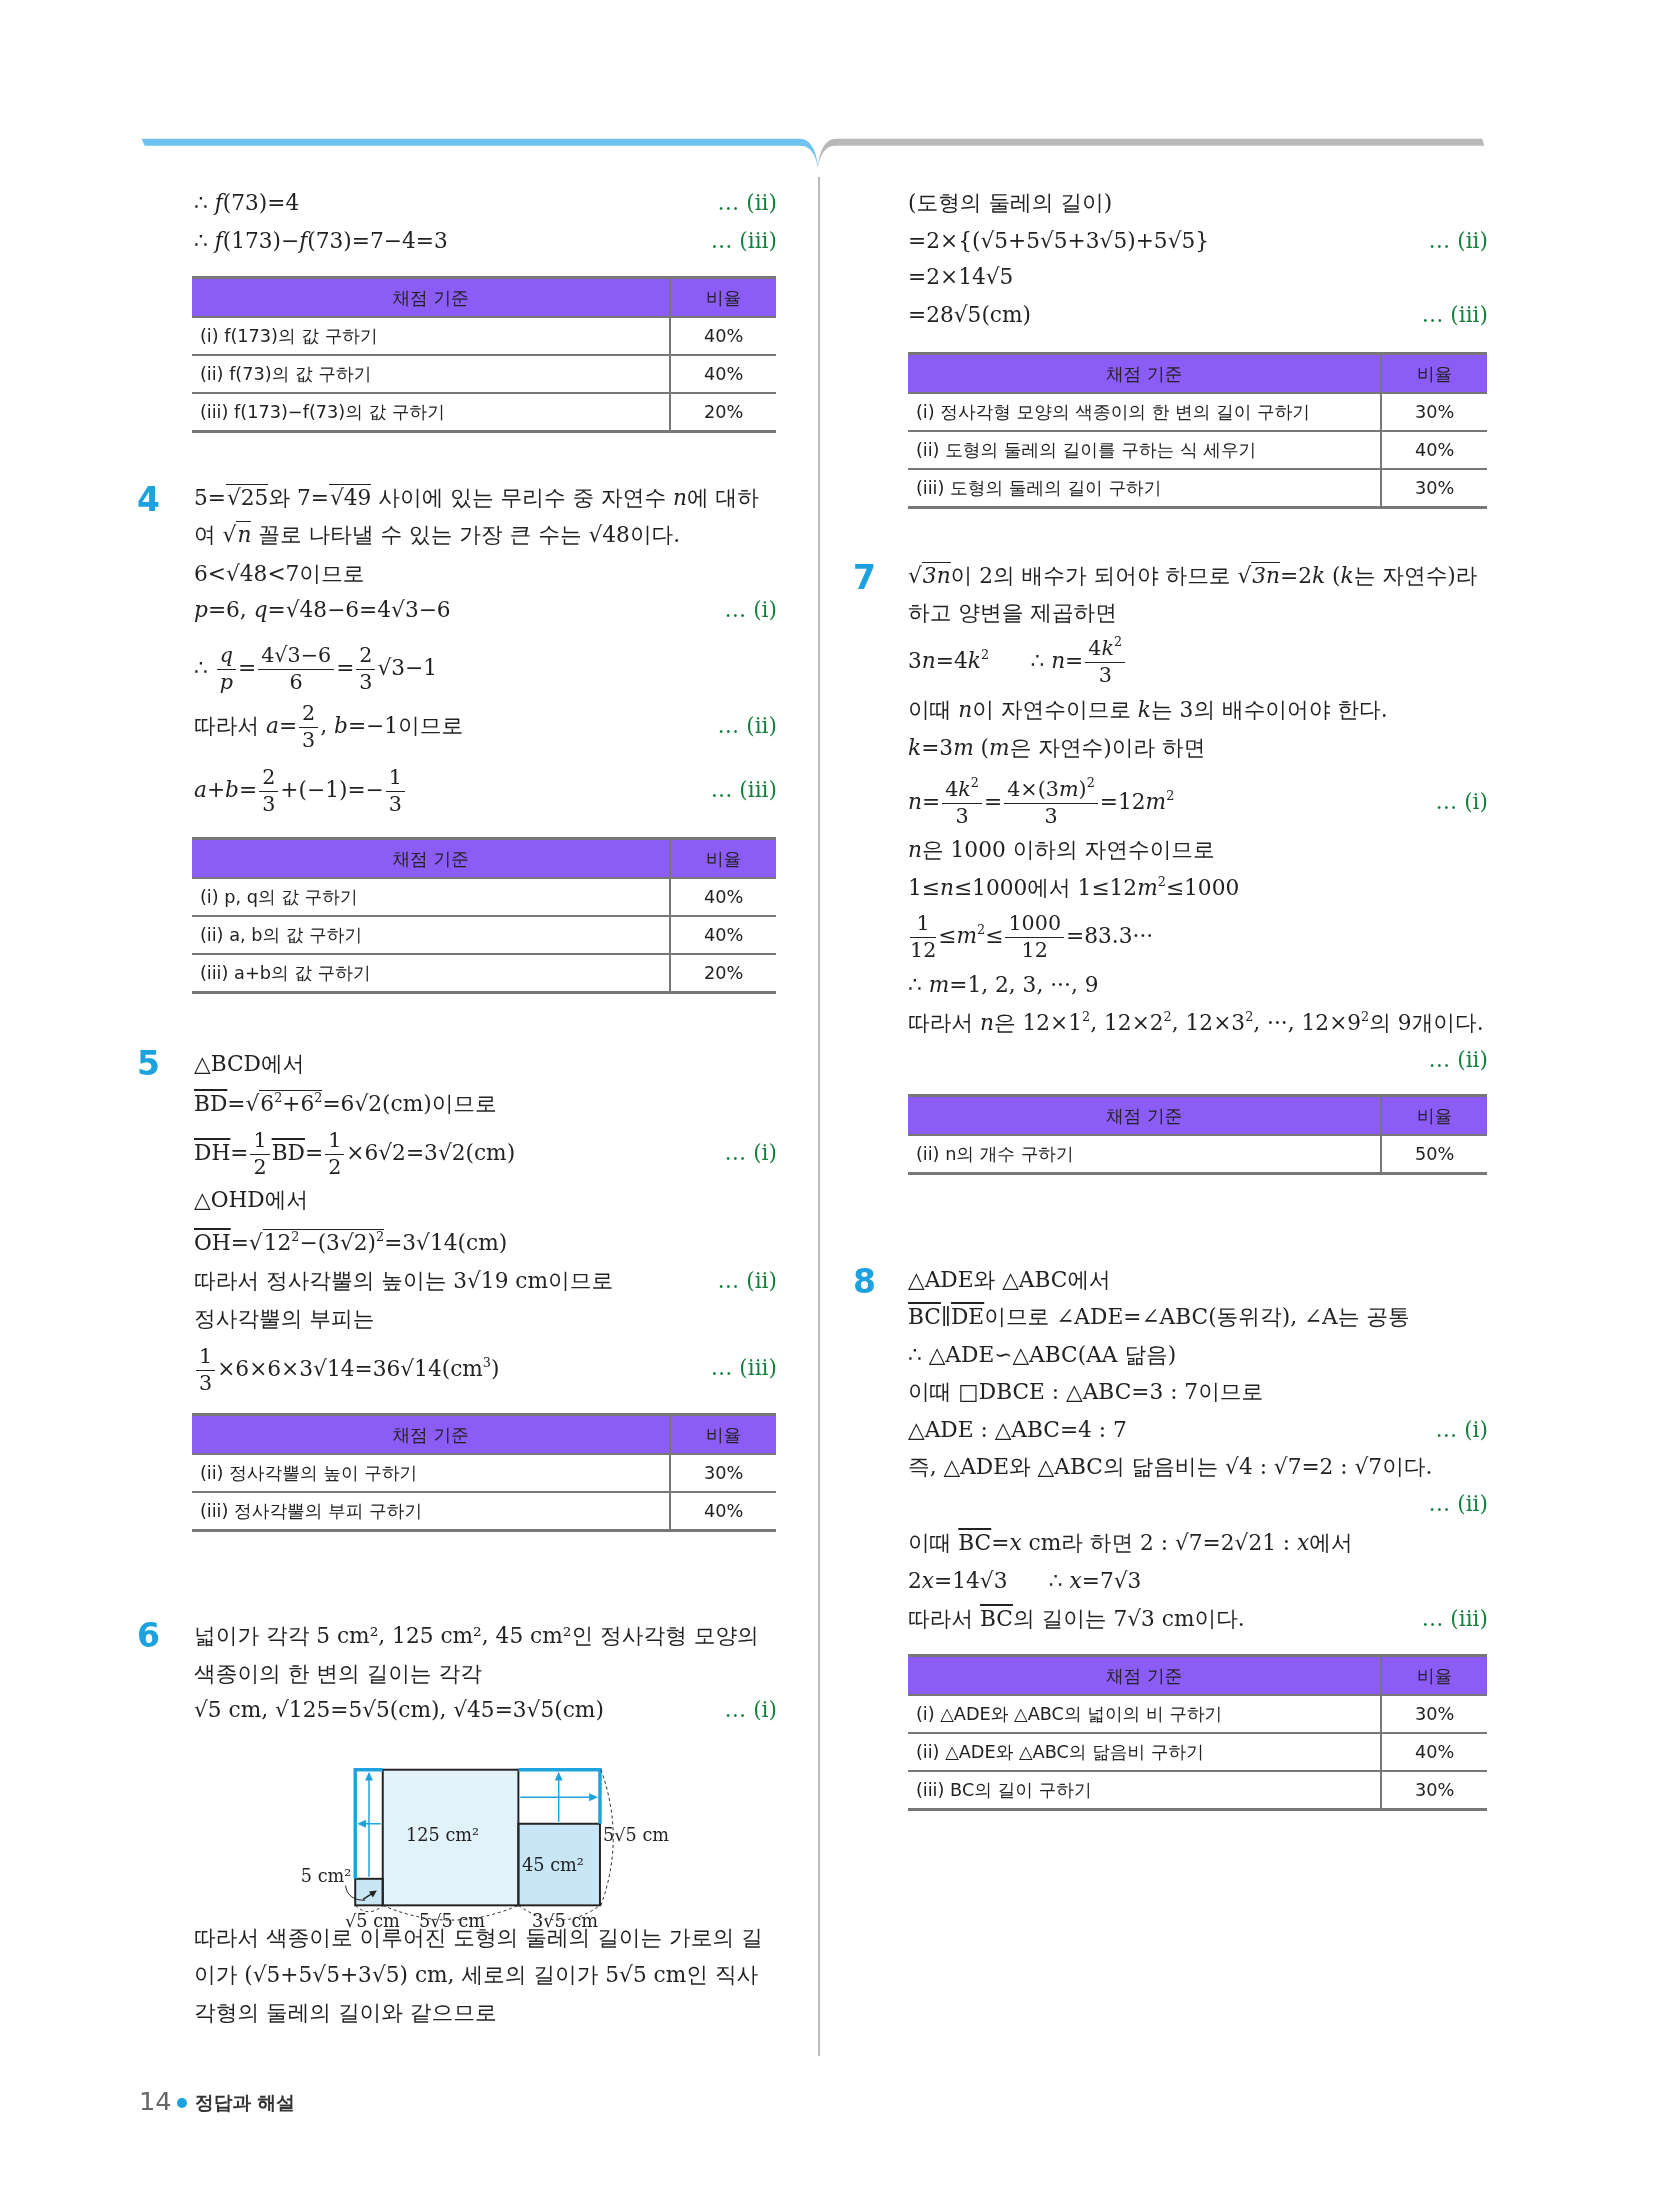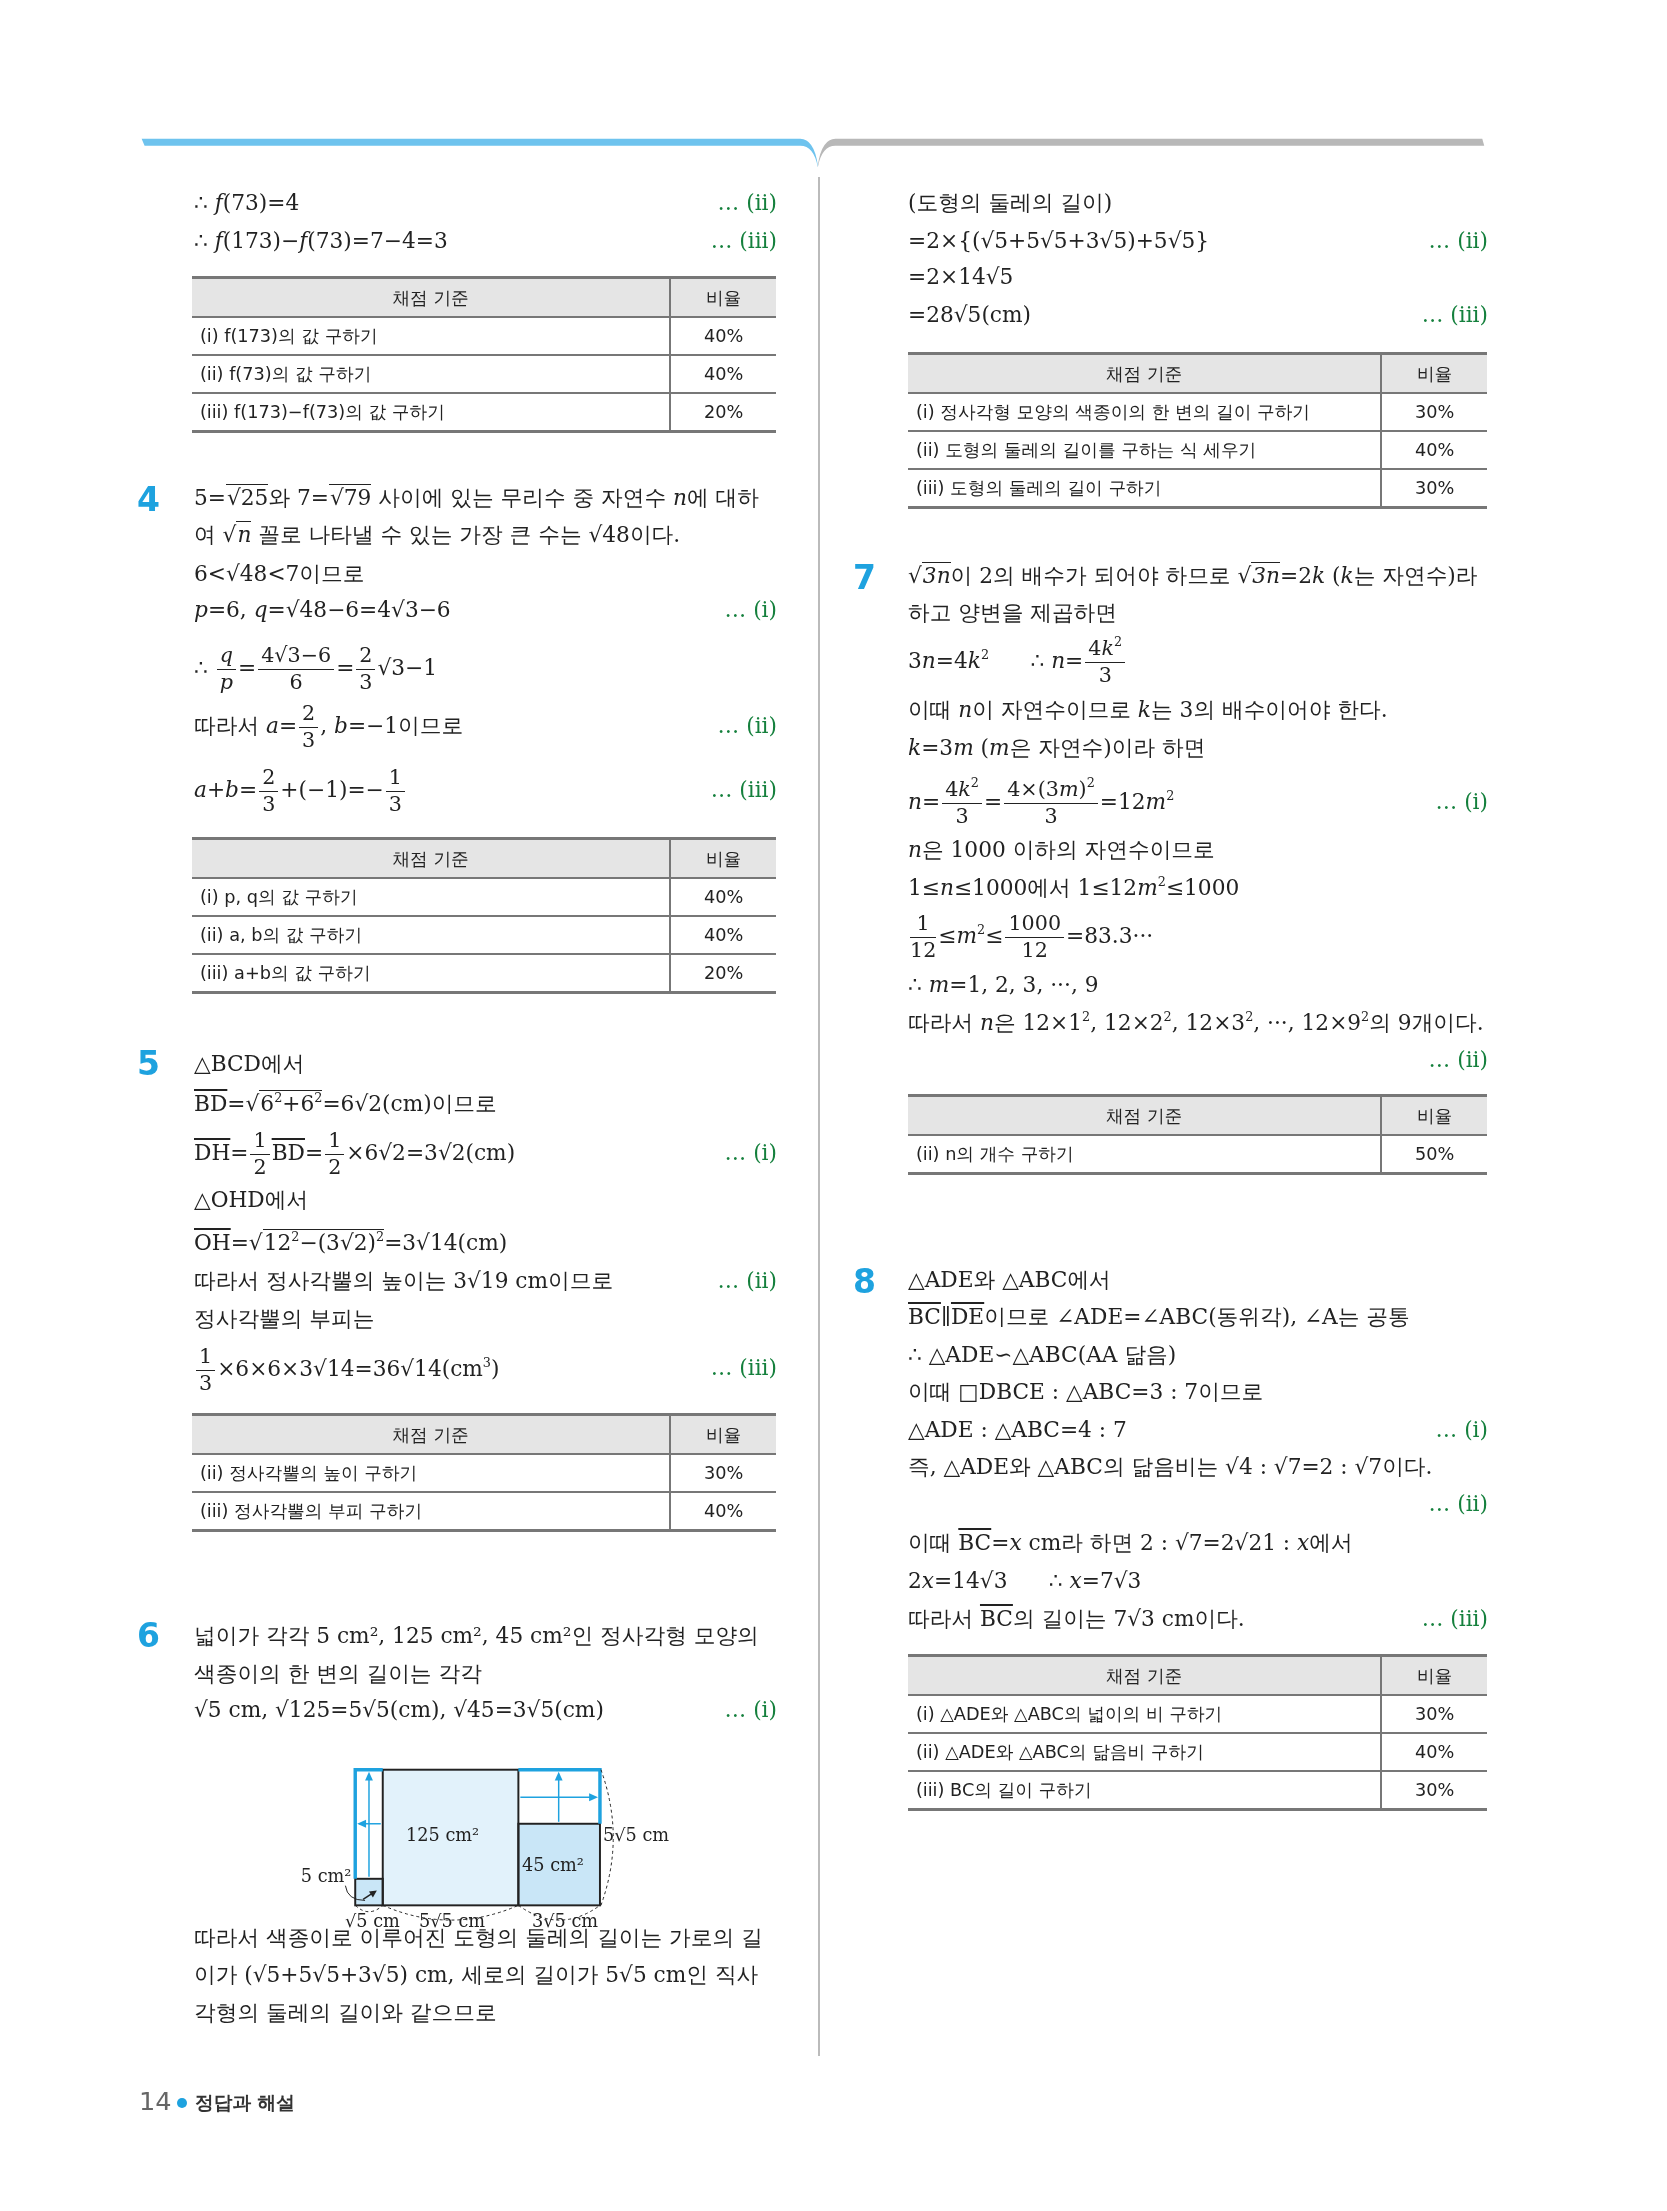--- a/index.html
+++ b/index.html
@@ -11,21 +11,21 @@
   .marker { position:absolute; font-size:21.7px; line-height:29.6px; white-space:nowrap; text-align:right; color:#15803d; }
   .qnum { position:absolute; font-family:"DejaVu Sans","Liberation Sans",sans-serif; font-weight:bold;
           font-size:33px; line-height:35px; color:#1ea2df; }
   .frac { display:inline-block; vertical-align:middle; text-align:center; margin:0 2px; }
   .frac span { display:block; line-height:25.6px; font-size:20.7px; }
   .frac .num { border-bottom:1.5px solid #222; padding:0 3px; }
   .ov { text-decoration:overline; }
   sup { font-size:12.8px; vertical-align:8.9px; line-height:0; }
   .rt { border-top:1.4px solid #222; padding-left:1px; }
   table.crit { position:absolute; border-collapse:collapse; font-family:"DejaVu Sans","Liberation Sans",sans-serif; font-size:17.7px; color:#222; }
-  table.crit th { background:#e5e5e5; font-weight:normal; height:35px; border-top:3px solid #777; border-bottom:2px solid #777; }
+  table.crit th { background:#8b5cf6; font-weight:normal; height:35px; border-top:3px solid #777; border-bottom:2px solid #777; }
   table.crit td { height:36px; border-bottom:2px solid #777; padding:0 7.9px; white-space:nowrap; }
   table.crit th.c2, table.crit td.c2 { border-left:2px solid #777; text-align:center; width:89px; }
   table.crit tr:last-child td { border-bottom:3px solid #777; }
   .footer-num { position:absolute; font-family:"DejaVu Sans","Liberation Sans",sans-serif; font-size:25.6px; color:#666; }
   .footer-dot { position:absolute; width:9.9px; height:9.9px; border-radius:50%; background:#1ea2df; }
   .footer-txt { position:absolute; font-family:"DejaVu Sans","Liberation Sans",sans-serif; font-size:18.7px; color:#333; font-weight:bold; }
   .divider { position:absolute; left:818px; top:177px; width:1.5px; height:1879px; background:#bbbbbb; }
   .dlabel { position:absolute; font-size:17.7px; white-space:nowrap; color:#222;text-align:center; }
 </style>
 </head>
@@ -60,21 +60,21 @@
           <td class="c2">40%</td>
         </tr>
     <tr>
           <td>(iii) f(173)−f(73)의 값 구하기</td>
           <td class="c2">20%</td>
         </tr>
   </tbody>
     </table>
 
   <div class="qnum" style="left:137px;top:482px">4</div>
-  <div class="line" style="left:194px;top:483px">5=<span class="rt">√25</span>와 7=<span class="rt">√79</span> 사이에 있는 무리수 중 자연수 <i>n</i>에 대하</div>
+  <div class="line" style="left:194px;top:483px">5=<span class="rt">√25</span>와 7=<span class="rt">√49</span> 사이에 있는 무리수 중 자연수 <i>n</i>에 대하</div>
   <div class="line" style="left:194px;top:520px">여 √<i class="rt">n</i> 꼴로 나타낼 수 있는 가장 큰 수는 √48이다.</div>
   <div class="line" style="left:194px;top:559px">6&lt;√48&lt;7이므로</div>
   <div class="line" style="left:194px;top:595px"><i>p</i>=6, <i>q</i>=√48−6=4√3−6</div>
   <div class="marker" style="right:891px;top:595px">… (i)</div>
   <div class="line" style="left:194px;top:640px;line-height:55px">∴ <span class="frac"><span class="num"><i>q</i></span><span><i>p</i></span></span>=<span class="frac"><span class="num">4√3−6</span><span>6</span></span>=<span class="frac"><span class="num">2</span><span>3</span></span>√3−1</div>
   <div class="line" style="left:194px;top:698px;line-height:55px">따라서 <i>a</i>=<span class="frac"><span class="num">2</span><span>3</span></span>, <i>b</i>=−1이므로</div>
   <div class="marker" style="right:891px;top:711px">… (ii)</div>
   <div class="line" style="left:194px;top:762px;line-height:55px"><i>a</i>+<i>b</i>=<span class="frac"><span class="num">2</span><span>3</span></span>+(−1)=−<span class="frac"><span class="num">1</span><span>3</span></span></div>
   <div class="marker" style="right:891px;top:775px">… (iii)</div>
 

